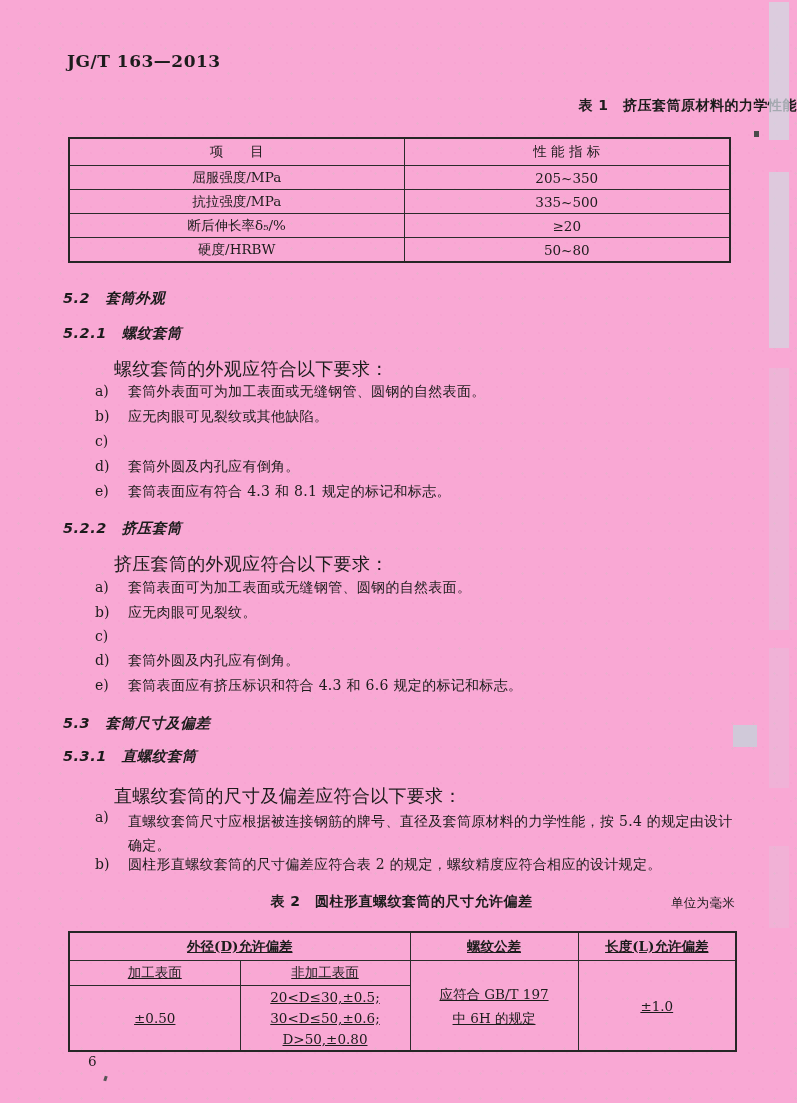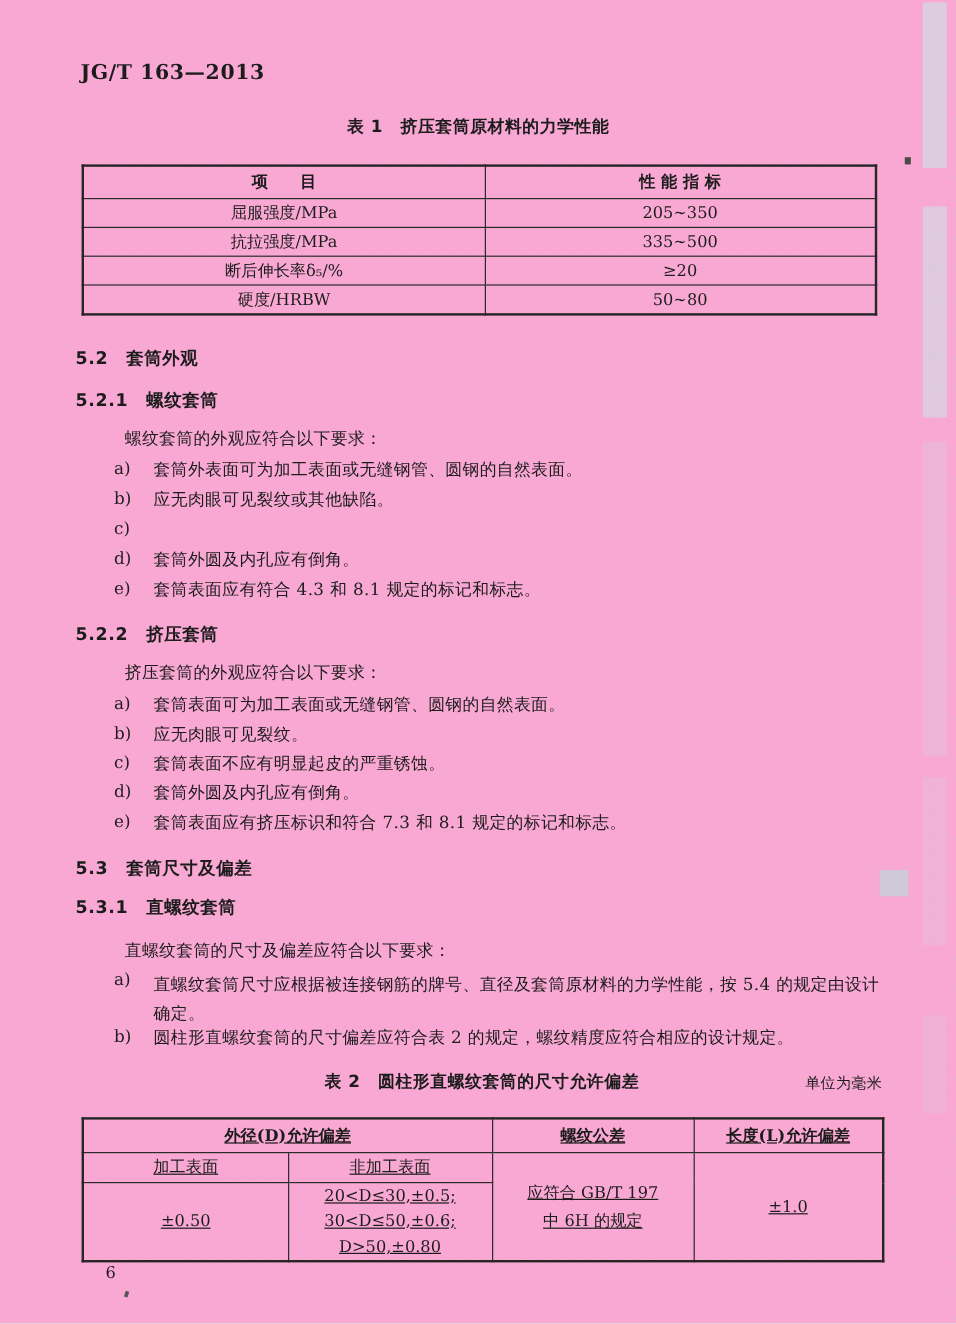--- a/index.html
+++ b/index.html
@@ -18,40 +18,40 @@
     background-position:0 0, 8px 11px;
   }
   .doc-header{
     position:absolute;left:67px;top:51px;
     font-weight:bold;font-size:17px;letter-spacing:.5px;
   }
   .tbl-title{
     position:absolute;font-family:"DejaVu Sans","Liberation Sans",sans-serif;
     font-weight:bold;font-size:14px;letter-spacing:.5px;
   }
-  #t1-title{left:0;width:797px;top:97px;text-align:center;}
+  #t1-title{left:0;width:797px;top:97px;text-align:right;}
 
   table.doc-table{
     position:absolute;border-collapse:collapse;table-layout:fixed;
     font-size:13.5px;text-align:center;
     border:2px solid #262626;
   }
   table.doc-table th, table.doc-table td{
     border:1px solid #2b2b2b;padding:0;font-weight:normal;vertical-align:middle;
   }
   table.t1{left:68px;top:137px;width:661px;}
-  table.t1 th{height:26px;font-weight:bold;}
+  table.t1 th{height:26px;font-weight:normal;}
   table.t1 td{height:23px;}
 
   .sec-h{
     position:absolute;left:63px;
     font-family:"DejaVu Sans","Liberation Sans",sans-serif;
-    font-weight:bold;font-size:14.5px;letter-spacing:.5px;
-  }
-  .para{position:absolute;left:104px;font-size:14px;letter-spacing:.3px;}
+    font-weight:bold;font-size:14.5px;letter-spacing:.5px;font-style:italic;
+  }
+  .para{position:absolute;left:114px;font-size:18px;letter-spacing:.3px;}
   .li{position:absolute;left:95px;display:flex;font-size:14px;}
   .li .lbl{width:33px;flex:none;}
   .li .txt{letter-spacing:.3px;}
   .li.wrap .txt{width:612px;line-height:24px;}
 
   .t2-caption{
     position:absolute;left:68px;top:893px;width:667px;text-align:center;
     font-family:"DejaVu Sans","Liberation Sans",sans-serif;
     font-weight:bold;font-size:14px;letter-spacing:.5px;
   }
@@ -147,29 +147,28 @@
   <div class="li" style="top:579px">
     <span class="lbl">a)</span>
     <span class="txt">套筒表面可为加工表面或无缝钢管、圆钢的自然表面。</span>
   </div>
   <div class="li" style="top:604px">
     <span class="lbl">b)</span>
     <span class="txt">应无肉眼可见裂纹。</span>
   </div>
   <div class="li" style="top:628px">
     <span class="lbl">c)</span>
-    <span class="txt">套筒表面不应有明显起皮的严重锈蚀。</span>
   </div>
   <div class="li" style="top:652px">
     <span class="lbl">d)</span>
     <span class="txt">套筒外圆及内孔应有倒角。</span>
   </div>
   <div class="li" style="top:677px">
     <span class="lbl">e)</span>
-    <span class="txt">套筒表面应有挤压标识和符合 7.3 和 8.1 规定的标记和标志。</span>
+    <span class="txt">套筒表面应有挤压标识和符合 4.3 和 6.6 规定的标记和标志。</span>
   </div>
 
   <div class="sec-h" style="top:714px">5.3　套筒尺寸及偏差</div>
   <div class="sec-h" style="top:747px">5.3.1　直螺纹套筒</div>
   <div class="para" style="top:784px">直螺纹套筒的尺寸及偏差应符合以下要求：</div>
 
   <div class="li wrap" style="top:809px">
     <span class="lbl">a)</span>
     <span class="txt">直螺纹套筒尺寸应根据被连接钢筋的牌号、直径及套筒原材料的力学性能，按 5.4 的规定由设计确定。</span>
   </div>

